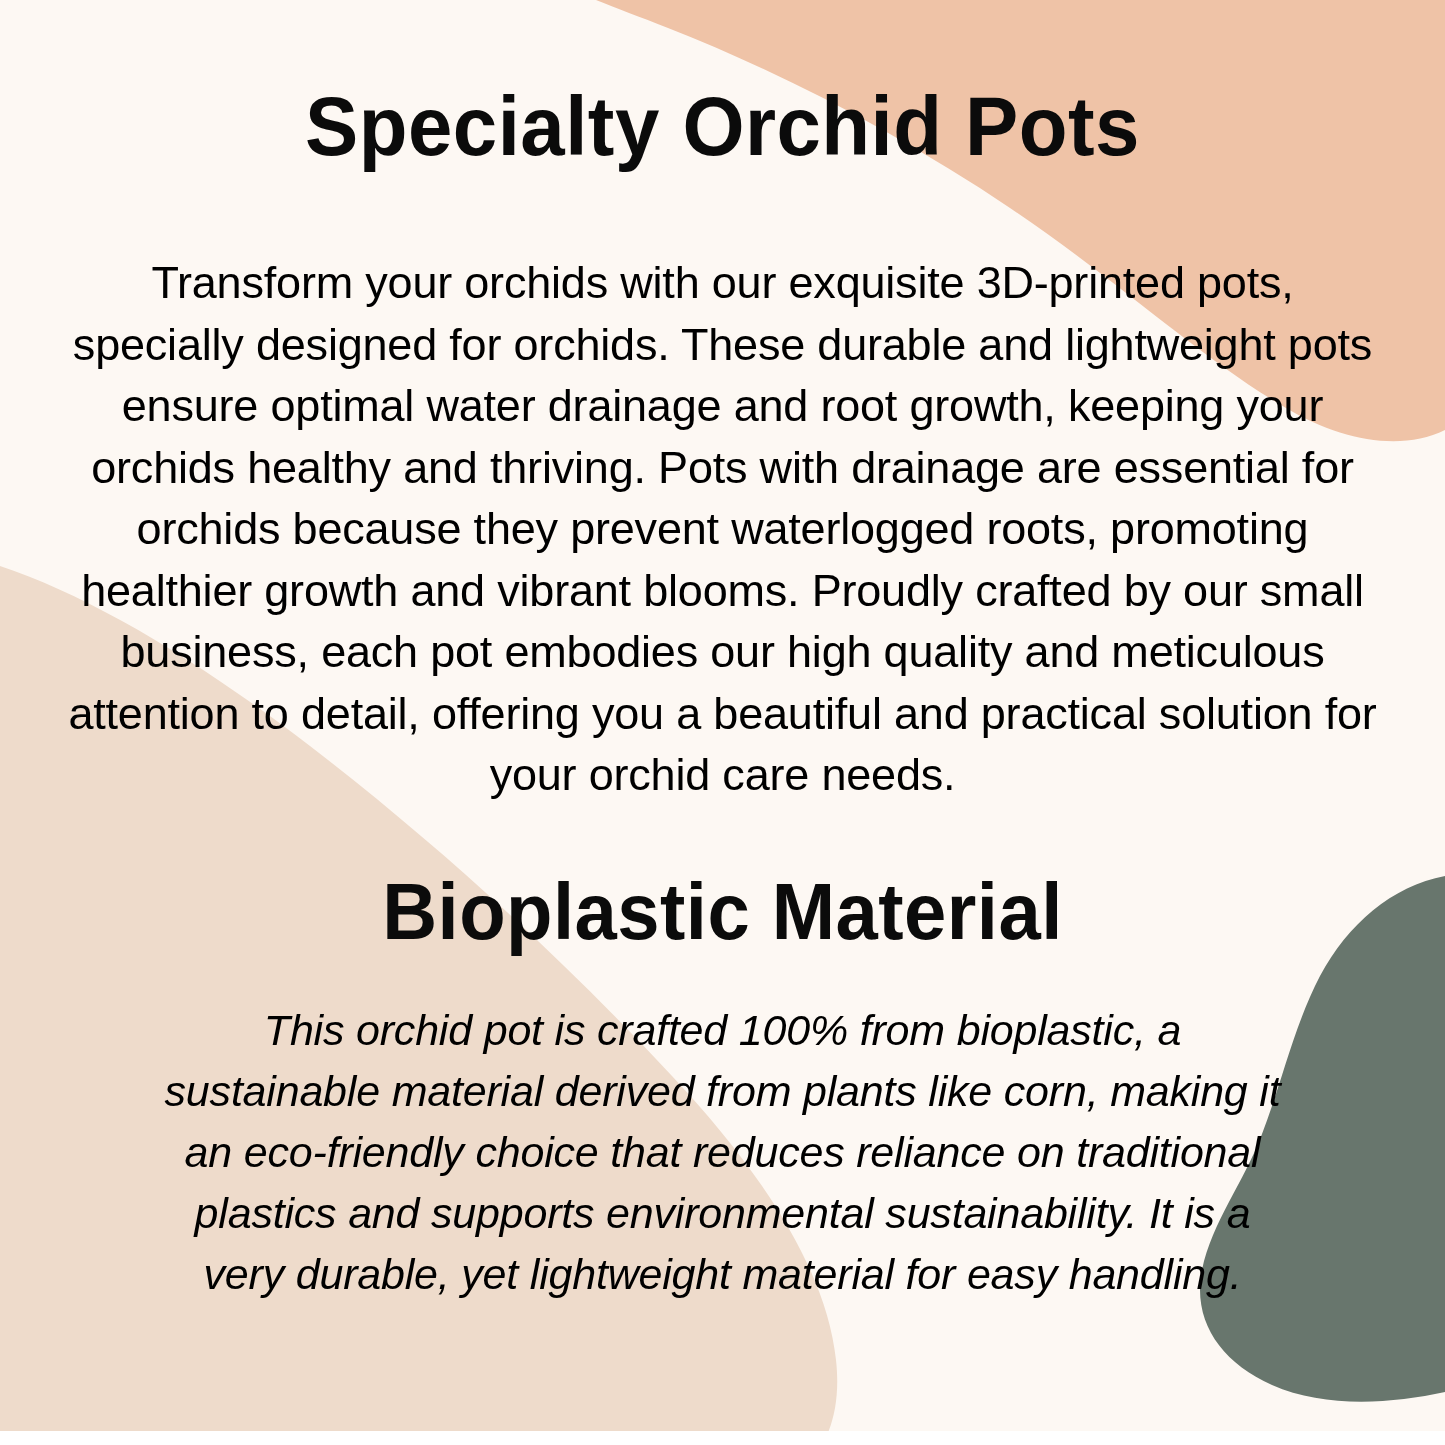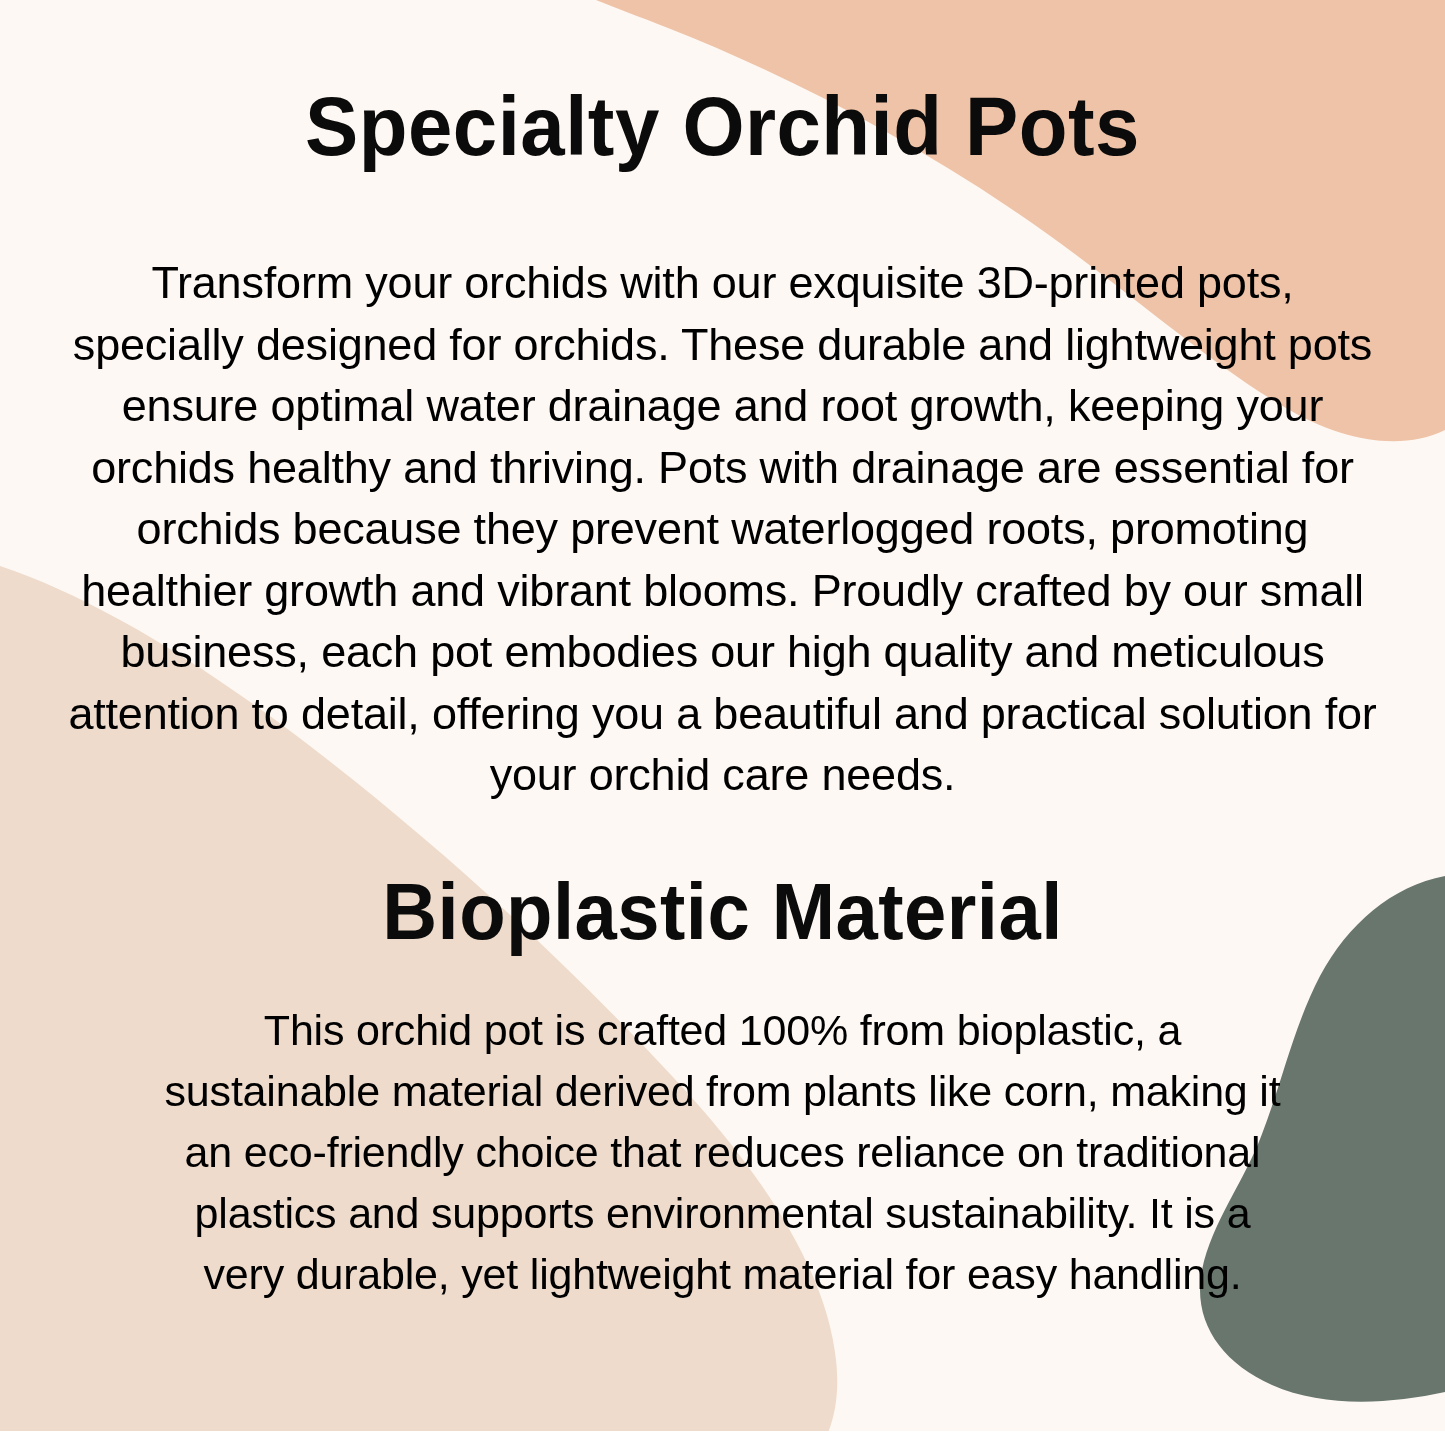--- a/index.html
+++ b/index.html
@@ -75,20 +75,21 @@
     line-height: 61.5px;
     letter-spacing: -0.2px;
   }
   #paragraph-material {
     left: 152px;
     right: 152px;
     top: 1000px;
     font-size: 43px;
     line-height: 61px;
     letter-spacing: -0.2px;
+    font-style: italic;
   }
 </style>
 </head>
 <body>
 
 <div id="canvas">
 
   <svg id="bg-shapes" viewBox="0 0 1445 1445" width="1445" height="1445" xmlns="http://www.w3.org/2000/svg" aria-hidden="true">
     <rect x="0" y="0" width="1445" height="1445" fill="#FDF8F3"></rect>
 

